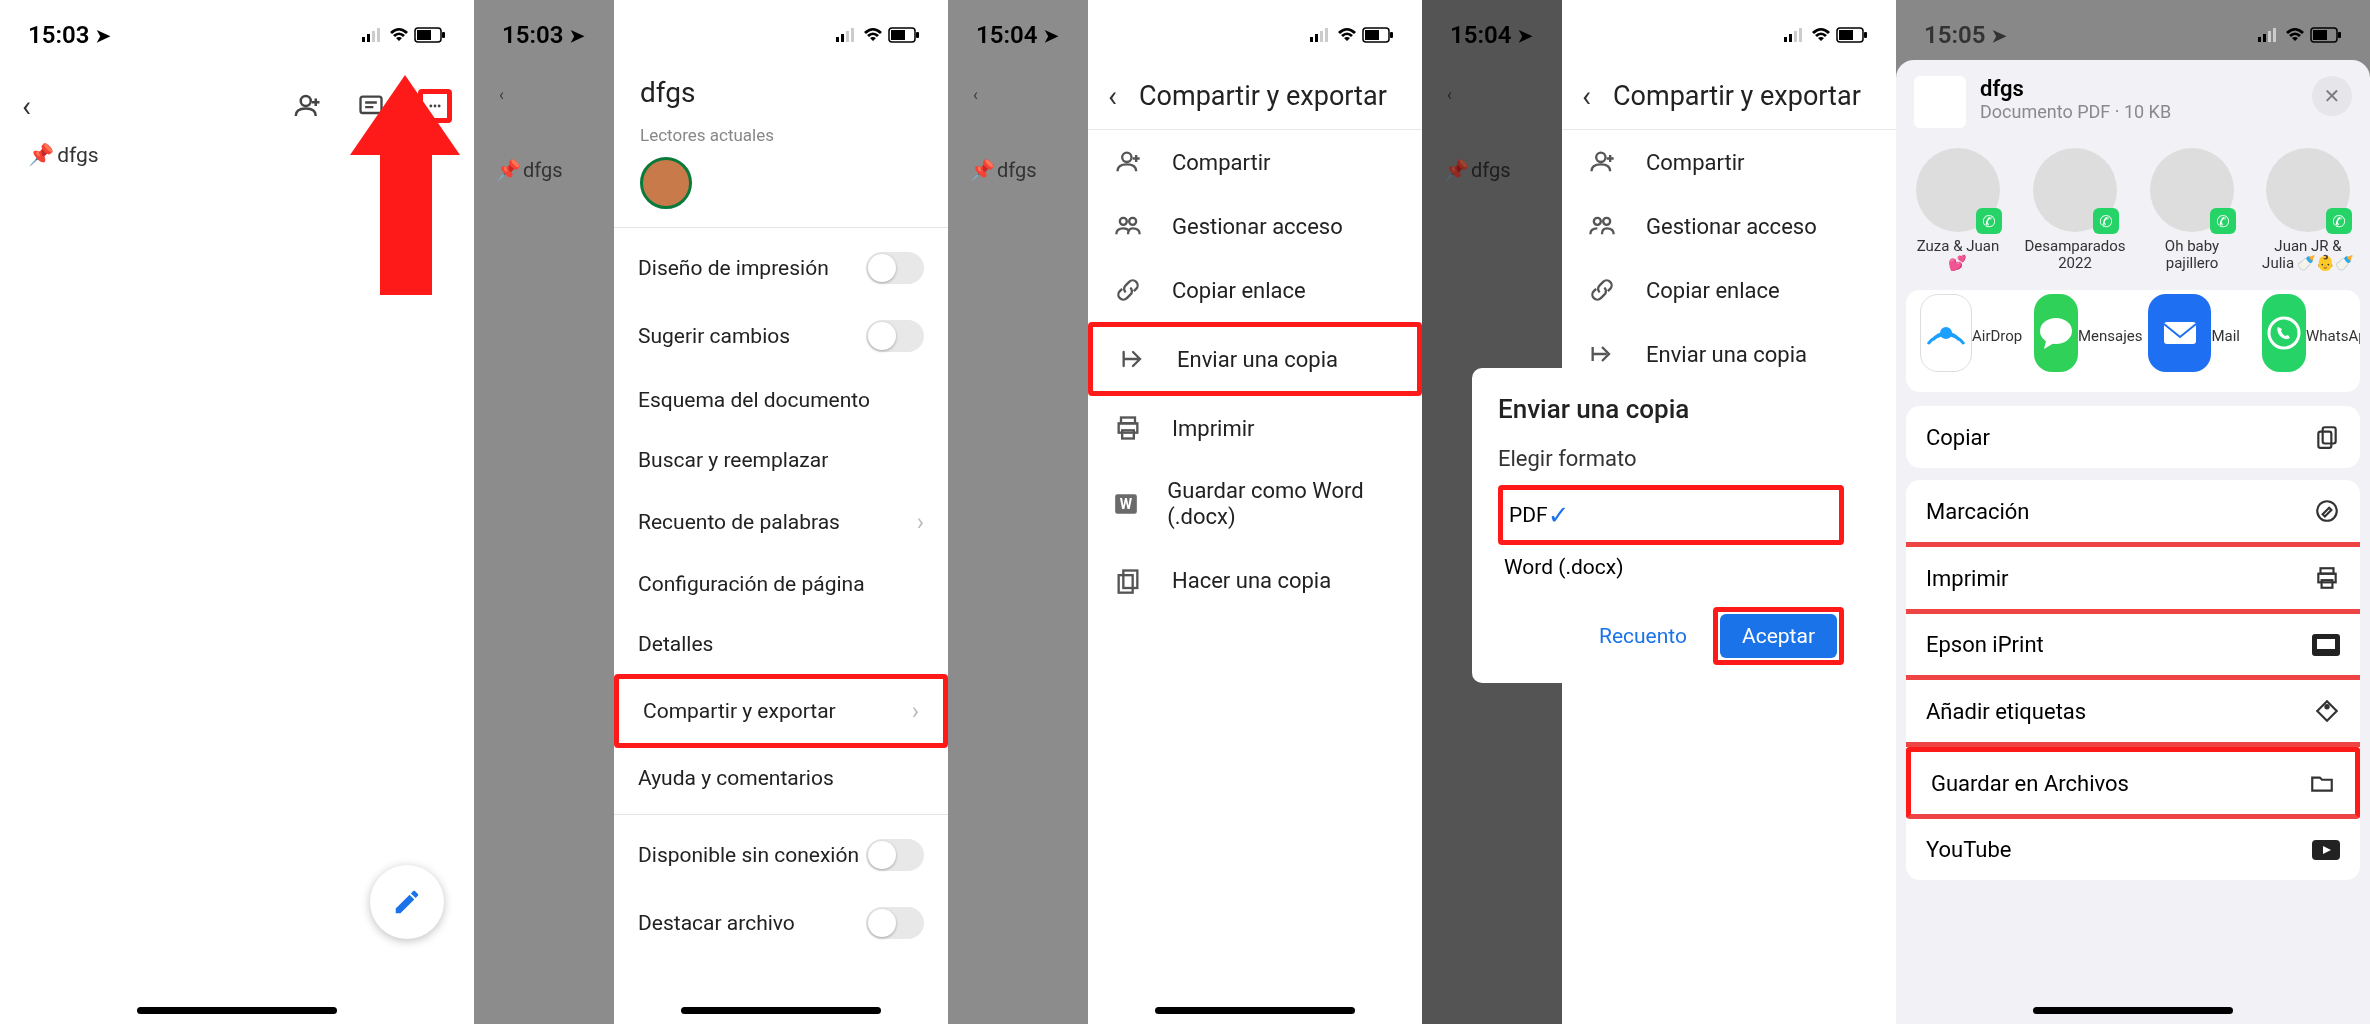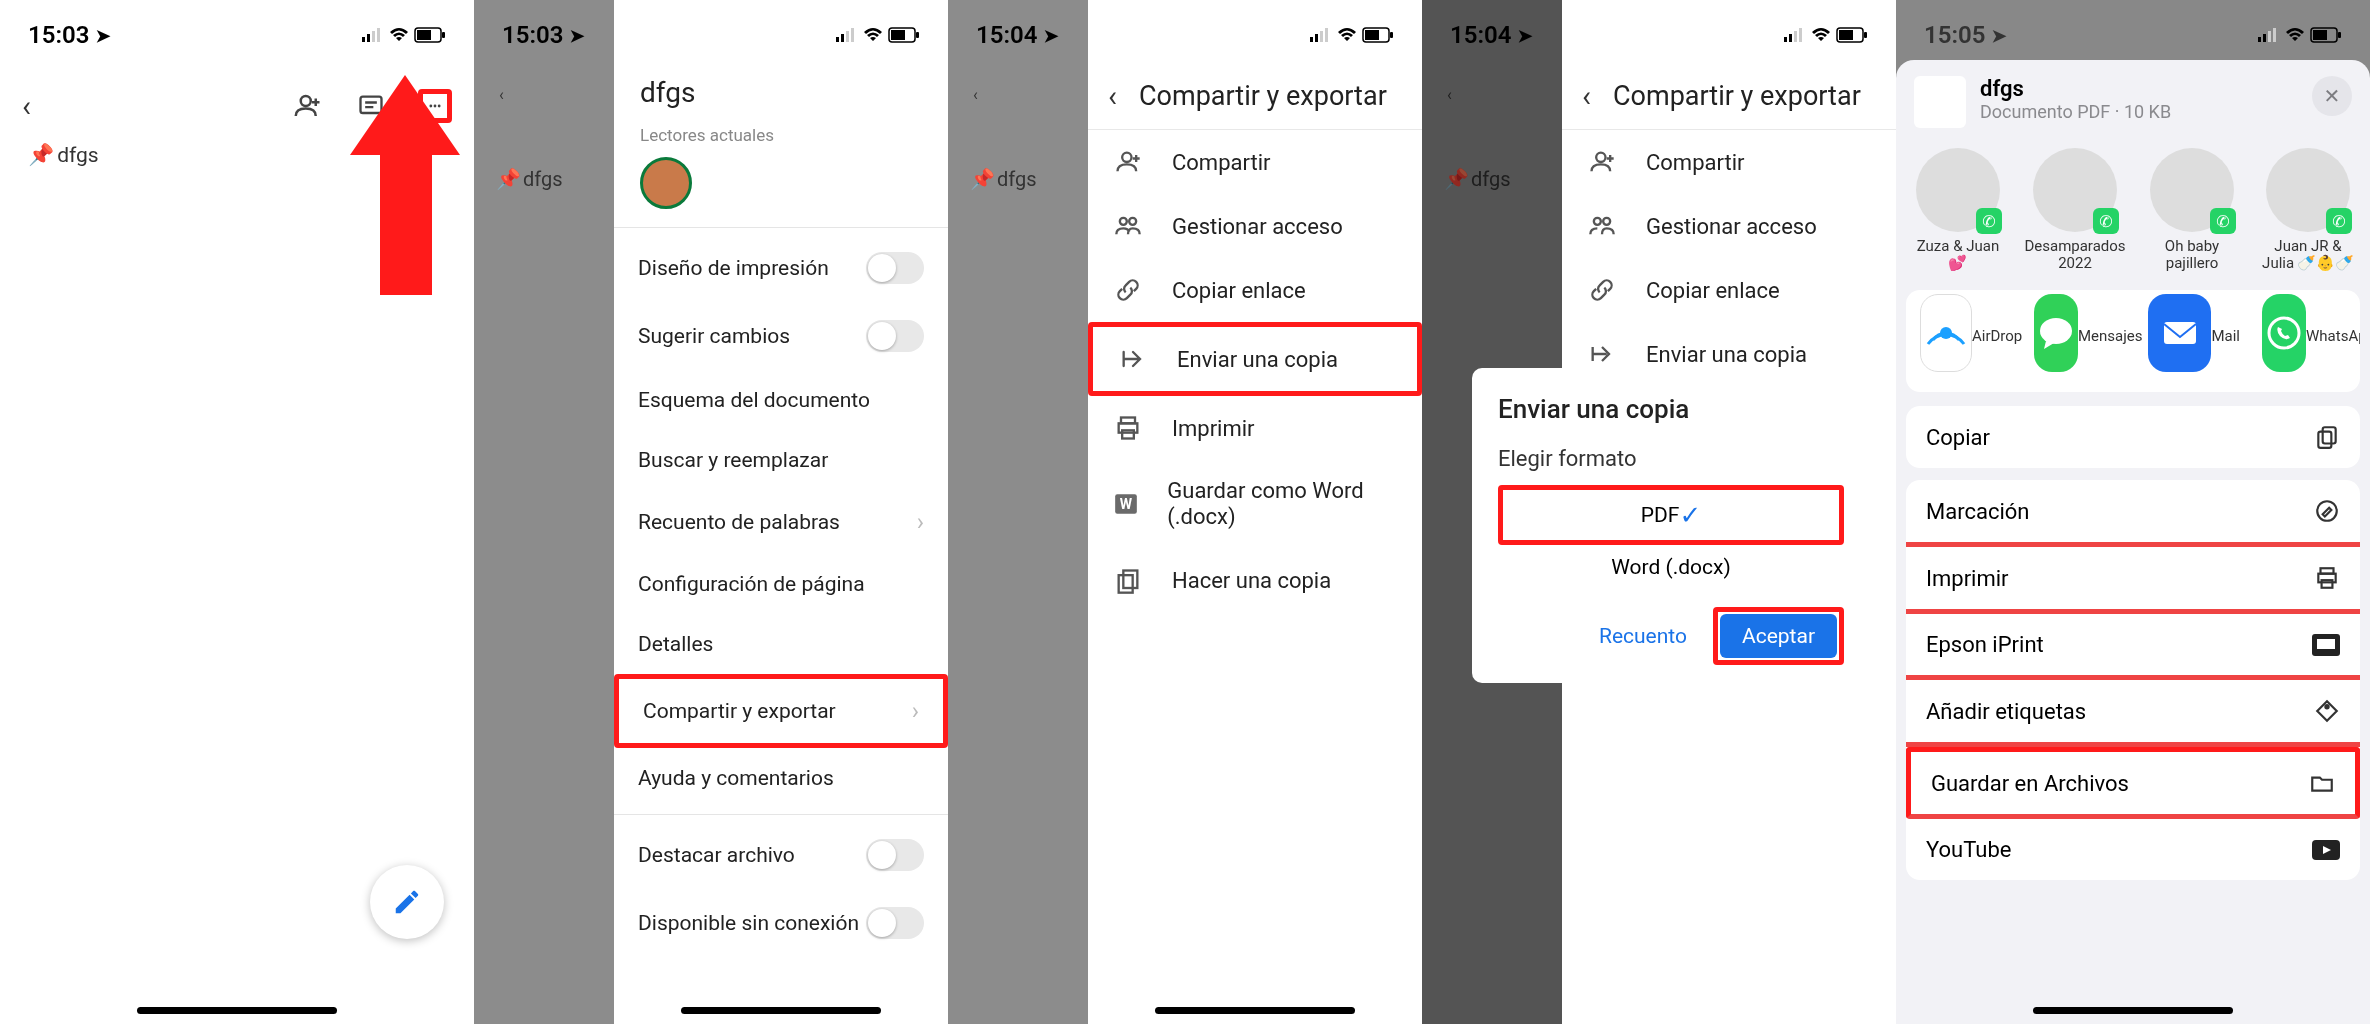--- a/index.html
+++ b/index.html
@@ -2,21 +2,21 @@
 <html><head>
 <meta charset="utf-8">
 <style>
 * { box-sizing: border-box; margin: 0; padding: 0; font-family: -apple-system, BlinkMacSystemFont, "Segoe UI", Roboto, sans-serif; }
 body { display: flex; background: #888; width: 2370px; height: 1024px; }
 
 .screen { width: 506px; height: 1024px; background: #fff; position: relative; overflow: hidden; }
 .dim-strip { position: absolute; left: 0; top: 0; bottom: 0; width: 140px; background: rgba(0,0,0,0.45); z-index: 2; pointer-events:none; }
 .dim-full { position:absolute; inset:0; background: rgba(0,0,0,0.4); z-index:2; pointer-events:none;}
 .dim-strip .back-arrow { position:absolute; top:85px; left:25px; color:#333; }
-.dim-strip .doctag { position:absolute; top:167px; left:22px; font-size:20px; color:#333;}
+.dim-strip .doctag { position:absolute; top:158px; left:22px; font-size:20px; color:#333;}
 .dim-strip .doctag .pin{ color:#0a7a3b; font-weight:bold; margin-right:2px;}
 .status-bar { display:flex; justify-content:space-between; align-items:center; padding: 12px 28px 0 28px; height: 58px; font-size: 24px; font-weight:600;}
 .status-left { display:flex; align-items:center; gap:6px;}
 .status-right { display:flex; align-items:center; gap:4px;}
 .loc-arrow { font-size:18px; transform: rotate(0deg); }
 
 
 .s1-top { display:flex; justify-content:space-between; align-items:center; padding: 20px 22px; margin-top:10px;}
 .s1-back { font-size:30px; color:#333; }
 .s1-icons { display:flex; gap:30px; align-items:center;}
@@ -49,21 +49,21 @@
 .share-header .back { font-size:30px; color:#333;}
 .share-title { font-size:27px; font-weight:400; color:#222;}
 .share-row { display:flex; align-items:center; gap:26px; padding:18px 20px 18px 22px; font-size:22px; color:#222;}
 .share-row .ic { width:36px; display:flex; justify-content:center; color:#555; font-size:26px;}
 .share-row .txt.sub { font-size:22px; line-height:1.2; }
 
 
 .dialog { position:absolute; z-index:5; background:#fff; border-radius:10px; left:50px; right:26px; top:368px; padding:26px 26px 18px 26px; }
 .dialog h3 { font-size:26px; font-weight:500; color:#222; margin-bottom:22px;}
 .dialog .lbl { font-size:22px; color:#333; margin-bottom:14px;}
-.dialog .opt { display:flex; justify-content:center; align-items:center; font-size:21px; padding:10px 6px;}
+.dialog .opt { display:flex; justify-content:flex-start; align-items:center; font-size:21px; padding:10px 6px;}
 .dialog .opt .chk { color:#1a73e8; font-size:26px; }
 .dlg-btns { display:flex; justify-content:flex-end; gap:16px; margin-top:18px; align-items:center;}
 .btn-text { color:#1a73e8; font-size:21px; padding:8px 10px;}
 .btn-prim { background:#1a73e8; color:#fff; font-size:21px; padding:10px 22px; border-radius:6px;}
 
 
 .sheet { position:absolute; left:0; right:0; top:60px; bottom:0; background:#f2f2f6; border-top-left-radius:18px; border-top-right-radius:18px; z-index:3; padding-top:10px;}
 .sheet-head { display:flex; align-items:flex-start; padding: 6px 18px 14px 18px; gap:14px;}
 .thumb { width:52px; height:52px; background:#fff; border-radius:6px;}
 .sheet-head .meta { flex:1; }
@@ -215,25 +215,25 @@
       </div>
     <div class="menu-row red-box">
         <span>Compartir y exportar</span>
         <span class="chev">›</span>
       </div>
     <div class="menu-row">
         <span>Ayuda y comentarios</span>
       </div>
     <div class="sep"></div>
     <div class="menu-row">
+        <span>Disponible sin conexión</span>
+        <div class="toggle"></div>
+      </div>
+    <div class="menu-row">
         <span>Destacar archivo</span>
-        <div class="toggle"></div>
-      </div>
-    <div class="menu-row">
-        <span>Disponible sin conexión</span>
         <div class="toggle"></div>
       </div>
     <div class="home-ind"></div>
   </div>
 </div>
 
 <div class="screen">
   <div class="dim-strip">
     <div class="status-bar">
         <div class="status-left">

